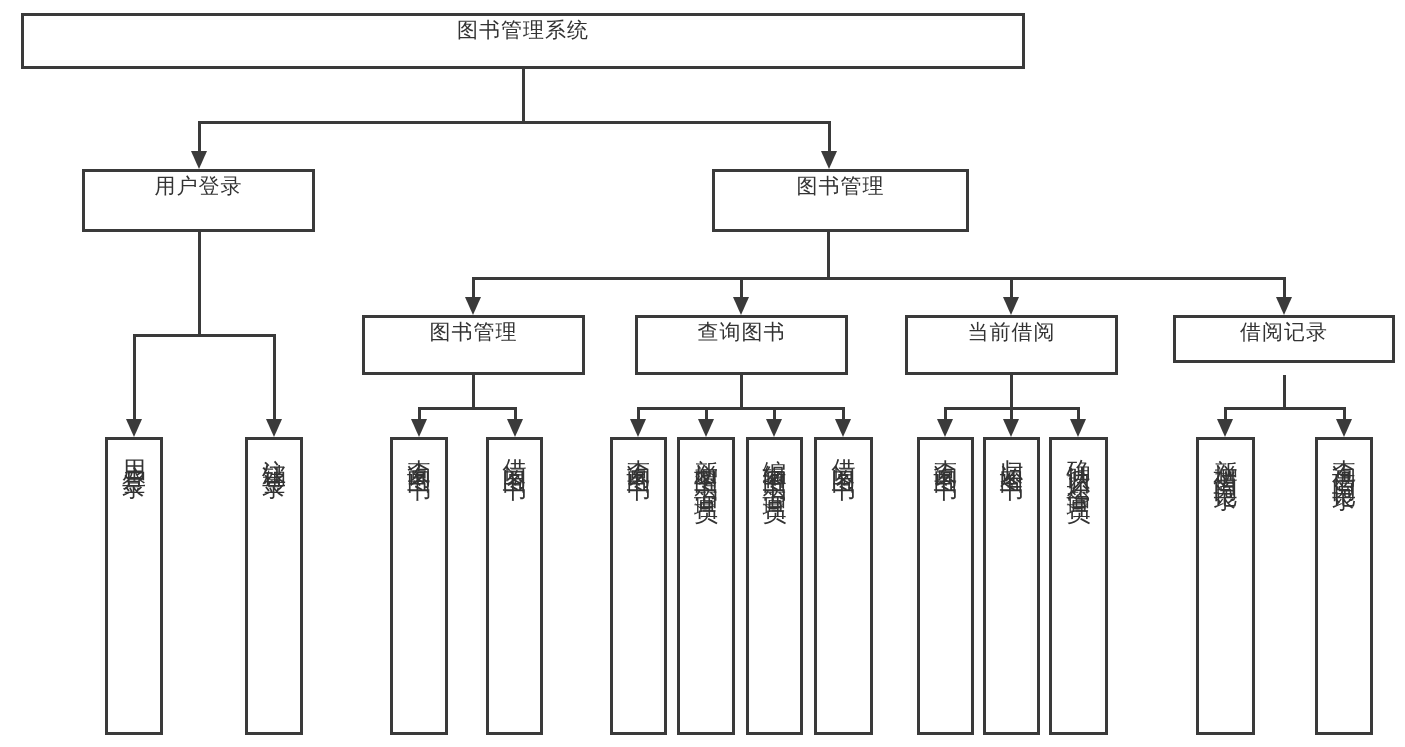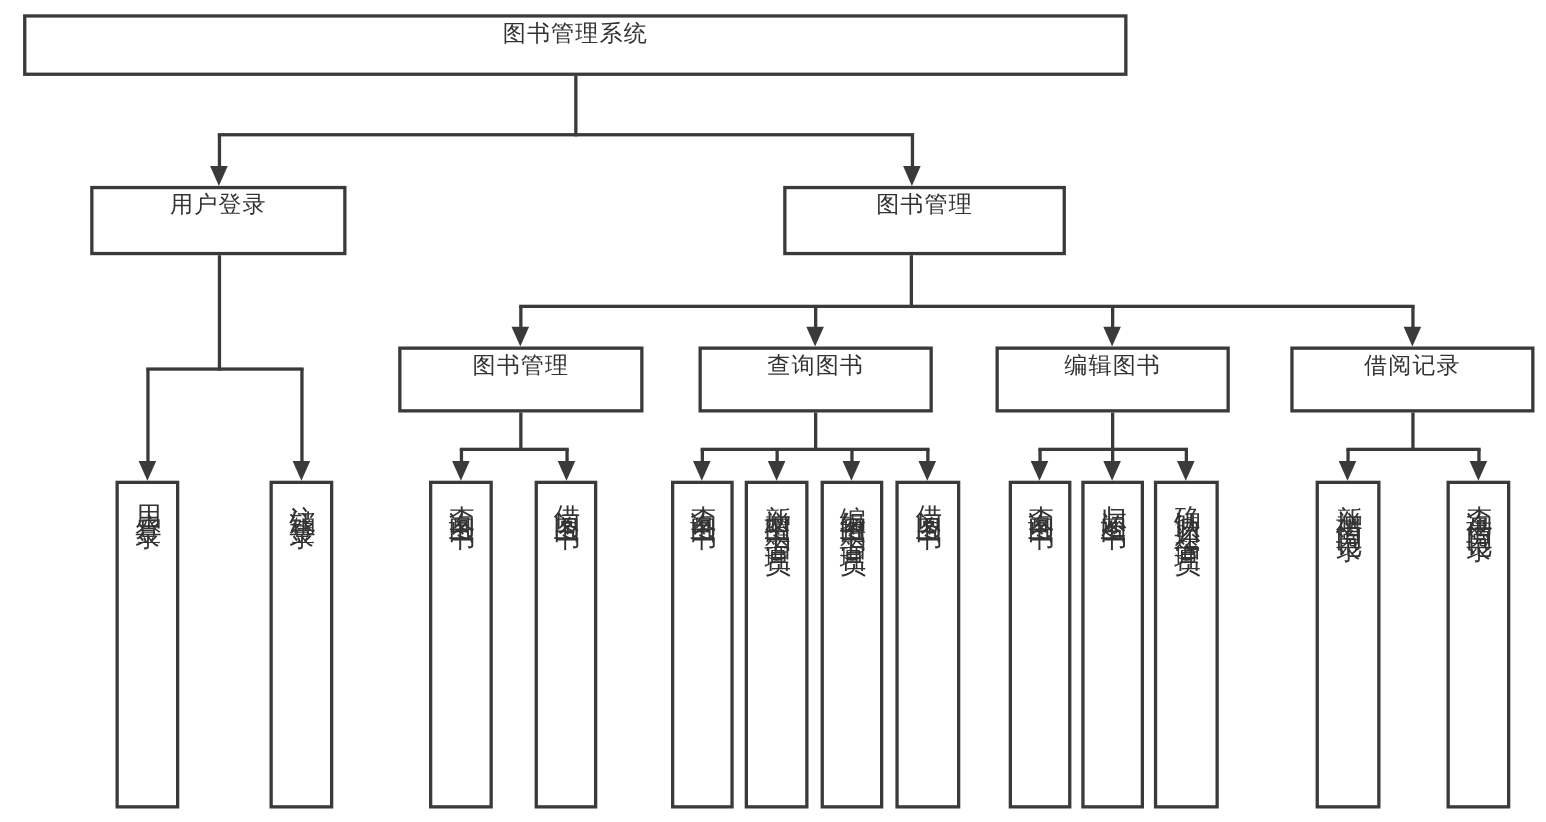--- a/index.html
+++ b/index.html
@@ -79,23 +79,23 @@
     <span>图书管理</span>
   </div>
 
   <div class="box hbox" style="left:362px;top:315px;width:223px;height:60px">
     <span>图书管理</span>
   </div>
   <div class="box hbox" style="left:635px;top:315px;width:213px;height:60px">
     <span>查询图书</span>
   </div>
   <div class="box hbox" style="left:905px;top:315px;width:213px;height:60px">
-    <span>编辑图书</span>
+    <span>当前借阅</span>
   </div>
-  <div class="box hbox" style="left:1173px;top:315px;width:222px;height:60px">
+  <div class="box hbox" style="left:1173px;top:315px;width:222px;height:48px">
     <span>借阅记录</span>
   </div>
 
   <div class="box vbox" style="left:105px;width:58px">
     <span class="vtext">用户登录</span>
   </div>
   <div class="box vbox" style="left:245px;width:58px">
     <span class="vtext">注销登录</span>
   </div>
 

